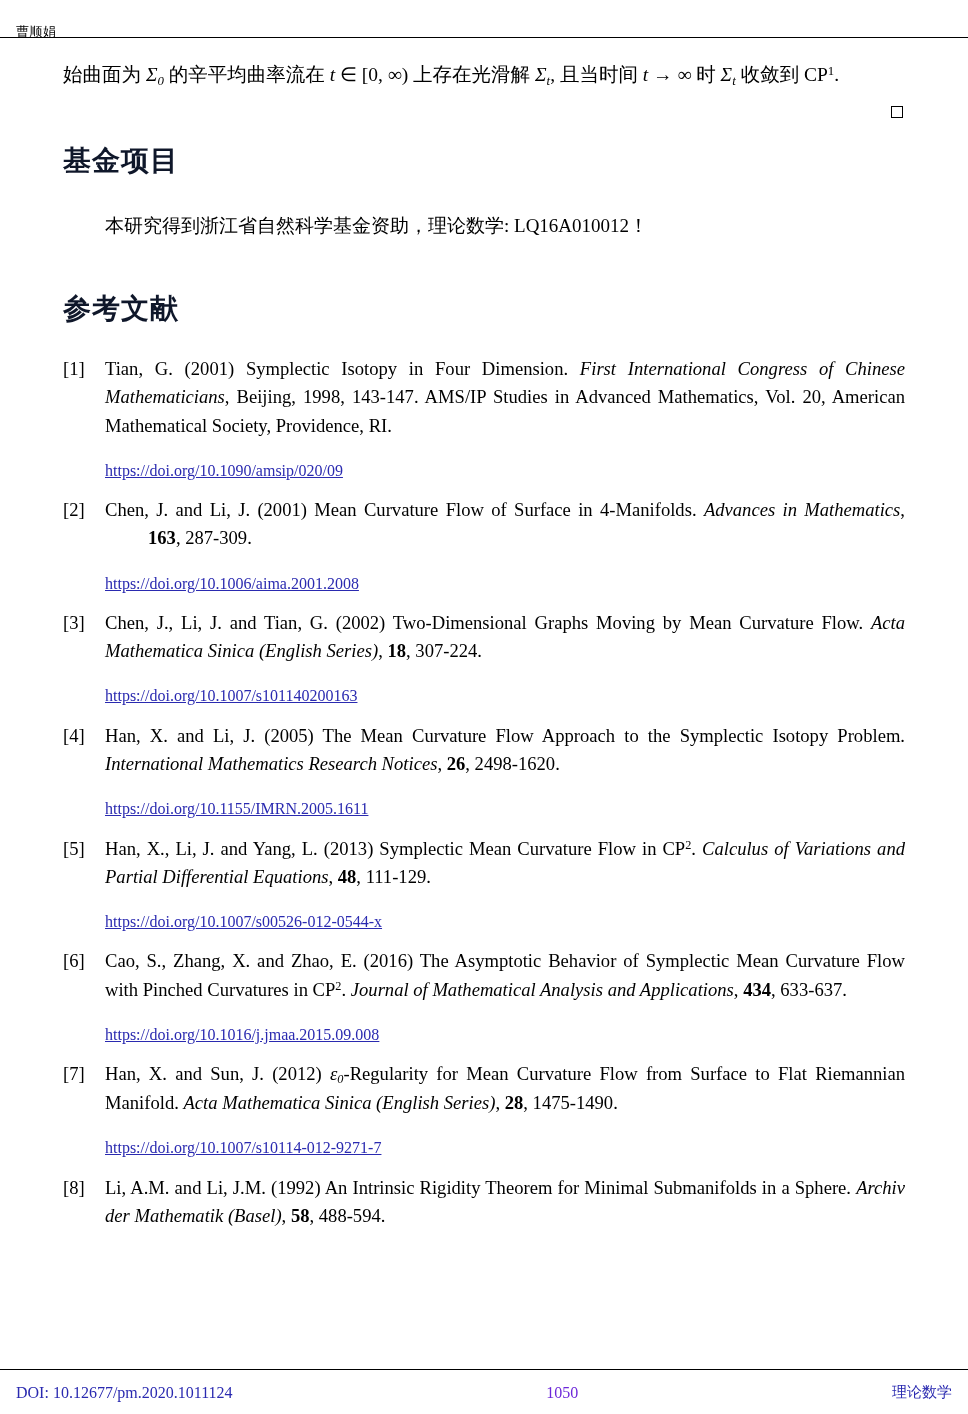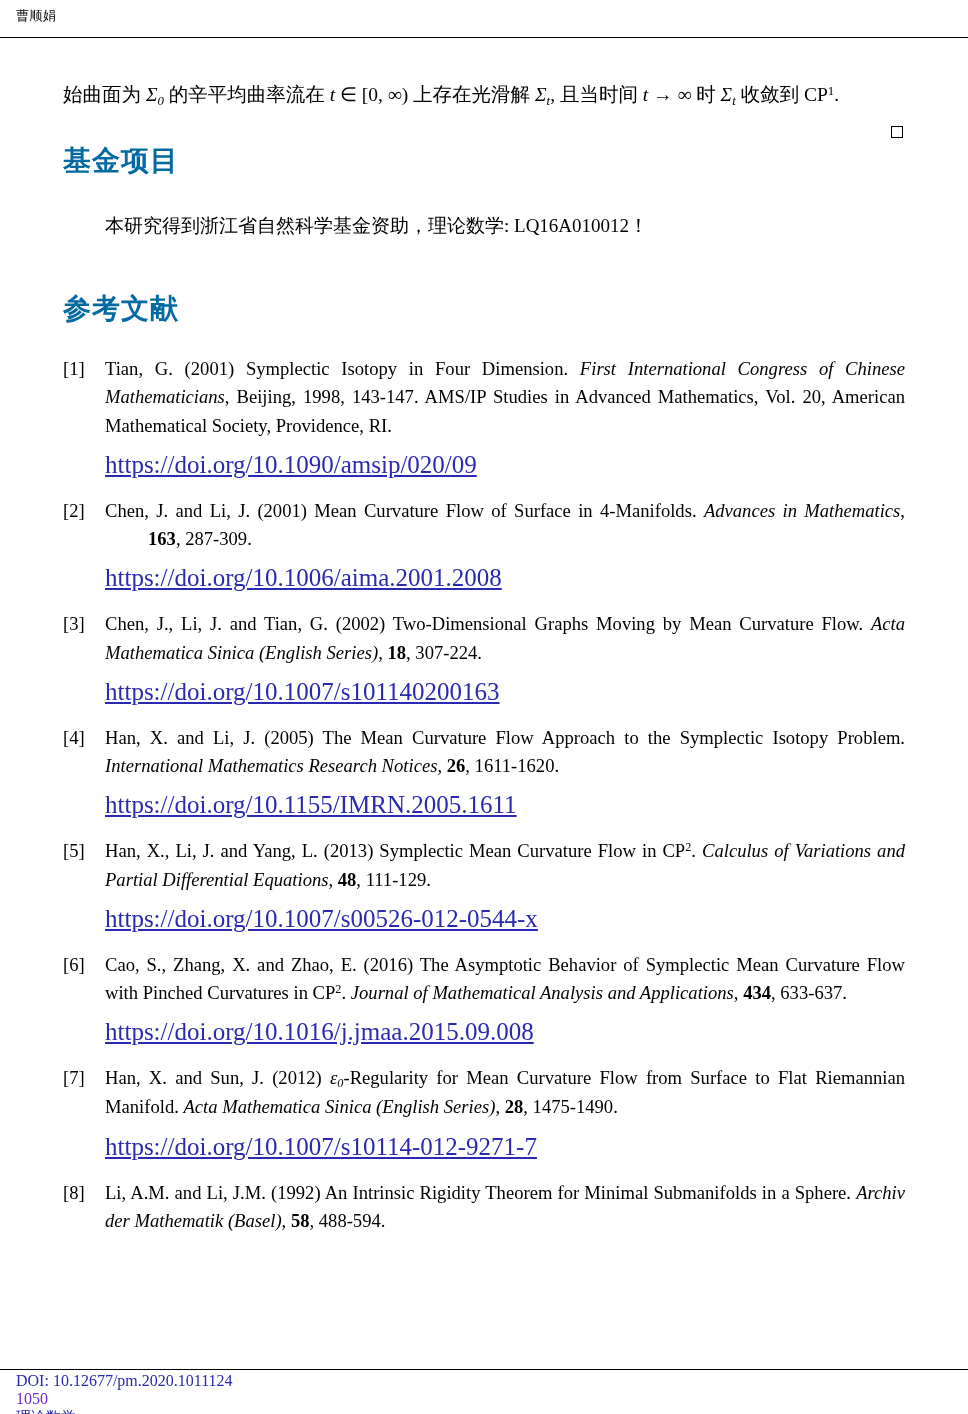--- a/index.html
+++ b/index.html
@@ -22,40 +22,40 @@
     box-sizing: border-box;
   }
   
   .runhead {
     position: absolute;
     top: 0;
     left: 0;
     width: 968px;
     height: 40px;
     box-sizing: border-box;
-    padding: 6px 16px 0 16px;
+    padding: 22px 16px 0 16px;
   }
   .runhead-text {
     font-family: "DejaVu Sans", sans-serif;
     font-size: 13px;
     color: #000;
     letter-spacing: 0.5px;
   }
   .rule-top {
     position: absolute;
     top: 37px;
     left: 0;
     width: 968px;
     height: 1.4px;
     background: #000;
   }
   
   .content {
     position: absolute;
-    top: 72px;
+    top: 52px;
     left: 63px;
     width: 842px;
   }
   .theorem-tail {
     font-size: 19.5px;
     line-height: 1.55;
     text-align: justify;
     text-justify: inter-word;
     margin: 8px 0 0 0;
   }
@@ -71,21 +71,21 @@
     border: 1.2px solid #000;
     background: #fff;
   }
   .mathvar { font-family: "Liberation Serif", serif; font-style: italic; }
   sub.msub { font-size: 0.66em; font-style: italic; vertical-align: -0.28em; }
   sup.msup { font-size: 0.66em; vertical-align: 0.5em; }
 
   h2.section {
     font-family: "DejaVu Sans", sans-serif;
     font-weight: bold;
-    color: #0369a1;
+    color: #0f172a;
     font-size: 28px;
     margin: 0;
     letter-spacing: 1px;
   }
   .sec-fund { position: absolute; top: 142px; left: 63px; }
   .sec-refs { position: absolute; top: 290px; left: 63px; }
 
   .fund-text {
     position: absolute;
     top: 212px;
@@ -116,45 +116,44 @@
   }
   .refbody {
     flex: 1 1 auto;
     text-align: justify;
     text-justify: inter-word;
   }
   .doi {
     display: block;
     color: #2a2ab0;
     text-decoration: underline;
-    margin-top: 6px;
-    font-size: 25px;
+    margin-top: 19px;
+    font-size: 16px;
   }
   
   .rule-bot {
     position: absolute;
     bottom: 44px;
     left: 0;
     width: 968px;
     height: 1.4px;
     background: #000;
   }
   .footer {
     position: absolute;
     bottom: 12px;
     left: 0;
     width: 968px;
     height: 30px;
     padding: 0 16px;
     box-sizing: border-box;
     display: flex;
     justify-content: space-between;
-    align-items: flex-start;
+    align-items: flex-end;
     font-size: 16px;
-    flex-direction: column;
   }
   .foot-left { color: #2a2ab0; }
   .foot-center { color: #6d28d9; font-family: "Liberation Serif", serif; }
   .foot-right { color: #2a2ab0; font-family: "DejaVu Sans", sans-serif; font-size: 15px; }
 </style>
 </head>
 <body>
 
 <div class="page">
 
@@ -184,21 +183,21 @@
       <div class="refitem">
         <span class="refnum">[2]</span>
         <span class="refbody"><span>Chen, J. and Li, J. (2001) Mean Curvature Flow of Surface in 4-Manifolds. </span><span style="font-style: italic;">Advances in Mathematics</span><span>, </span><span style="font-weight: bold; margin-left: 43px;">163</span><span>, 287-309.</span><span class="doi">https://doi.org/10.1006/aima.2001.2008</span></span>
       </div>
       <div class="refitem">
         <span class="refnum">[3]</span>
         <span class="refbody"><span>Chen, J., Li, J. and Tian, G. (2002) Two-Dimensional Graphs Moving by Mean Curvature Flow. </span><span style="font-style: italic;">Acta Mathematica Sinica (English Series)</span><span>, </span><span style="font-weight: bold;">18</span><span>, 307-224.</span><span class="doi">https://doi.org/10.1007/s101140200163</span></span>
       </div>
       <div class="refitem">
         <span class="refnum">[4]</span>
-        <span class="refbody"><span>Han, X. and Li, J. (2005) The Mean Curvature Flow Approach to the Symplectic Isotopy Problem. </span><span style="font-style: italic;">International Mathematics Research Notices</span><span>, </span><span style="font-weight: bold;">26</span><span>, 1611-1620.</span><span class="doi">https://doi.org/10.1155/IMRN.2005.1611</span></span>
+        <span class="refbody"><span>Han, X. and Li, J. (2005) The Mean Curvature Flow Approach to the Symplectic Isotopy Problem. </span><span style="font-style: italic;">International Mathematics Research Notices</span><span>, </span><span style="font-weight: bold;">26</span><span>, 2498-1620.</span><span class="doi">https://doi.org/10.1155/IMRN.2005.1611</span></span>
       </div>
       <div class="refitem">
         <span class="refnum">[5]</span>
         <span class="refbody"><span>Han, X., Li, J. and Yang, L. (2013) Symplectic Mean Curvature Flow in CP</span><sup class="msup">2</sup><span>. </span><span style="font-style: italic;">Calculus of Variations and Partial Differential Equations</span><span>, </span><span style="font-weight: bold;">48</span><span>, 111-129.</span><span class="doi">https://doi.org/10.1007/s00526-012-0544-x</span></span>
       </div>
       <div class="refitem">
         <span class="refnum">[6]</span>
         <span class="refbody"><span>Cao, S., Zhang, X. and Zhao, E. (2016) The Asymptotic Behavior of Symplectic Mean Curvature Flow with Pinched Curvatures in CP</span><sup class="msup">2</sup><span>. </span><span style="font-style: italic;">Journal of Mathematical Analysis and Applications</span><span>, </span><span style="font-weight: bold;">434</span><span>, 633-637.</span><span class="doi">https://doi.org/10.1016/j.jmaa.2015.09.008</span></span>
       </div>
       <div class="refitem">

